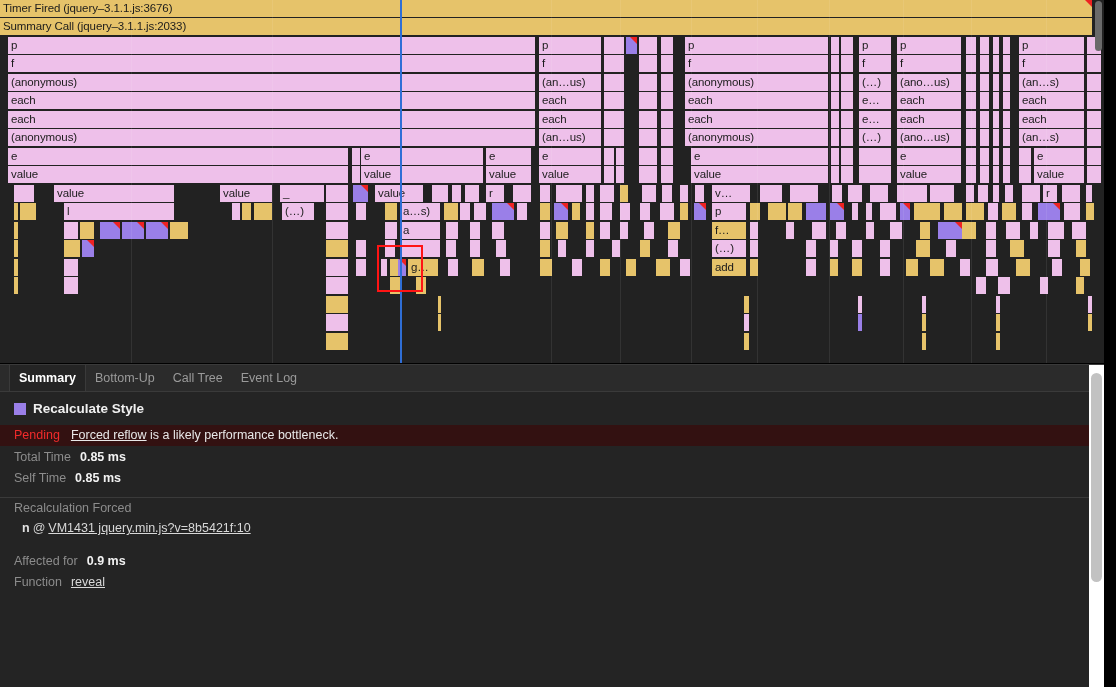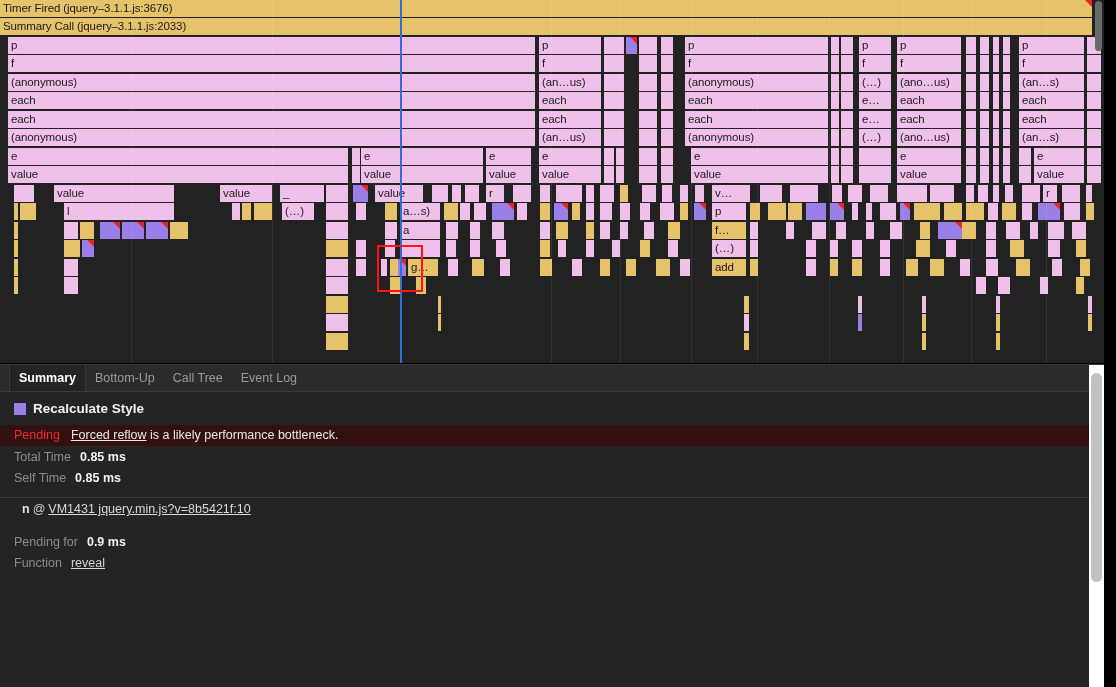--- a/index.html
+++ b/index.html
@@ -678,29 +678,30 @@
           </div>
           <div class="kv">
             <span class="k">Self Time</span>
             <span class="v">0.85 ms</span>
           </div>
         </div>
 
       <div class="divider"></div>
 
 
+      <div class="sub-label">Recalculation Forced</div>
 
       <div class="stackline">
         <span class="fn">n</span><span class="at">@</span><span class="url">VM1431 jquery.min.js?v=8b5421f:10</span>
       </div>
 
       <div class="spacer10"></div>
 
       <div class="kv">
-        <span class="k">Pending for</span>
+        <span class="k">Affected for</span>
         <span class="v">0.9 ms</span>
       </div>
 
       <div class="kv">
         <span class="k">Function</span>
         <span class="vlink">reveal</span>
       </div>
 
     </div>
 

